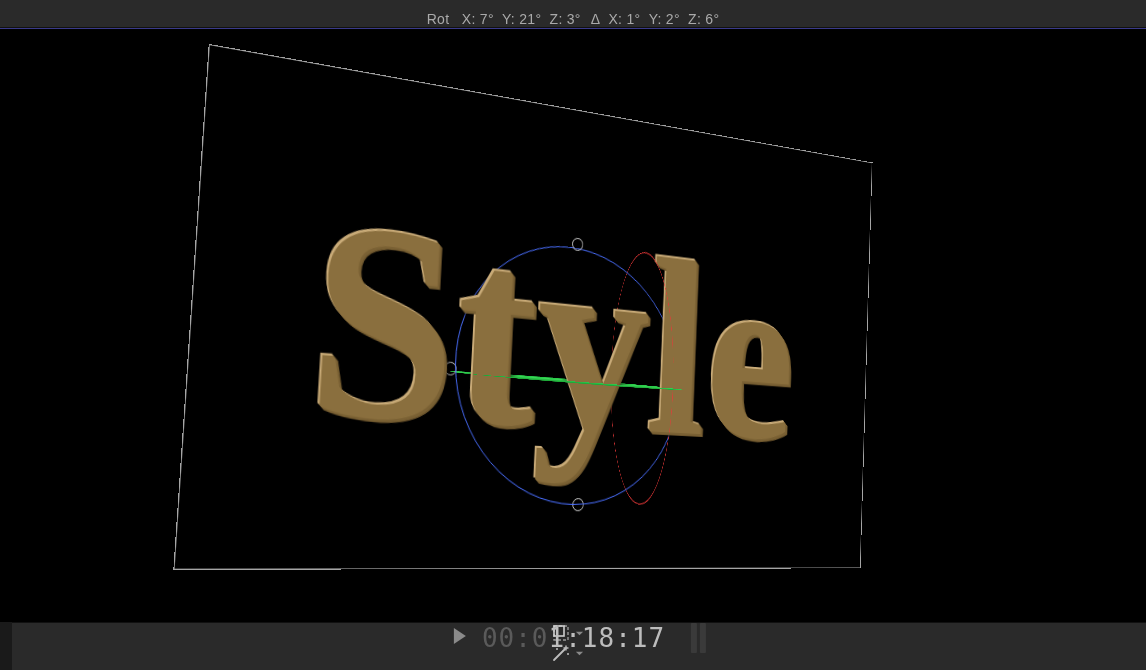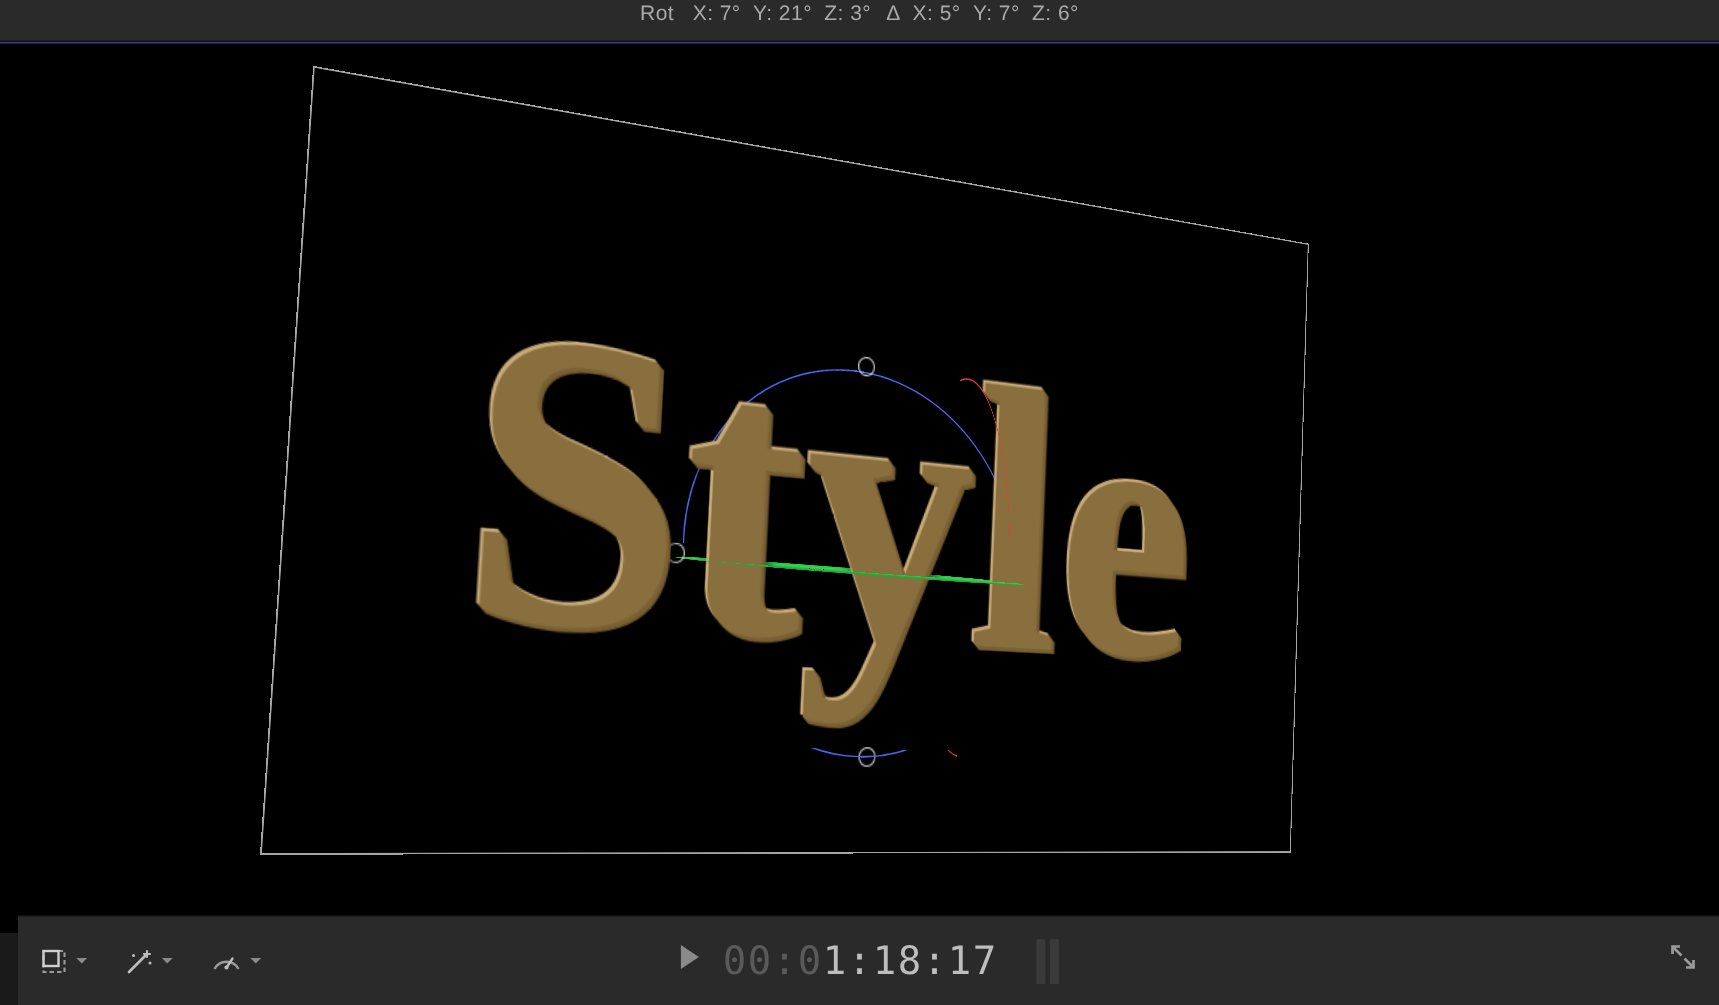--- a/index.html
+++ b/index.html
@@ -9,21 +9,21 @@
     background: #1a1a1a;
     font-family: -apple-system, BlinkMacSystemFont, "Helvetica Neue", sans-serif;
     overflow: hidden;
     position: relative;
   }
   .info-bar {
     height: 28px;
     width: 100%;
     background: #2a2a2a;
     display: flex;
-    align-items: flex-start;
+    align-items: flex-end;
     justify-content: center;
     color: #aaa;
     font-size: 14px;
     letter-spacing: 0.3px;
     border-bottom: 1px solid #111;
   }
   .info-bar span { margin: 0 2px; }
   .info-bar .delta { margin: 0 6px 0 8px; }
   .viewer {
     position: relative;
@@ -126,27 +126,28 @@
     margin-left: -6.5px; margin-top: -6.5px;
   }
   .h-top   { left: 50%; top: -130px; }
   .h-left  { left: -132px; top: 4px; }
   .h-right { left: 126px; top: -10px; }
   .h-bot   { left: 14px; top: 130px; }
 
   .toolbar {
     position: absolute;
     bottom: 0; left: 12px; right: 0;
-    height: 60px;
+    height: 48px;
     background: #2a2a2a;
     border-top: 1px solid #111;
     display: flex;
     align-items: center;
     padding: 0 14px;
     color: #9a9a9a;
+    flex-direction: column;
   }
   .tool-btn {
     display: inline-flex;
     align-items: center;
     margin-right: 24px;
     cursor: pointer;
     height: 28px;
   }
   .tool-btn svg { display: block; }
   .chev {
@@ -190,22 +191,22 @@
 </style>
 </head>
 <body>
 
 <div class="info-bar">
   <span>Rot</span>&nbsp;&nbsp;
   <span>X: 7°</span>&nbsp;
   <span>Y: 21°</span>&nbsp;
   <span>Z: 3°</span>
   <span class="delta">Δ</span>
-  <span>X: 5°</span>&nbsp;
-  <span>Y: 7°</span>&nbsp;
+  <span>X: 1°</span>&nbsp;
+  <span>Y: 2°</span>&nbsp;
   <span>Z: 6°</span>
 </div>
 
 <div class="viewer">
   <div class="stage">
     <div class="bounding-box">
       <div class="style-text">Style</div>
       <div class="gizmo">
         <div class="ring ring-z"></div>
         <div class="ring ring-x"></div>

